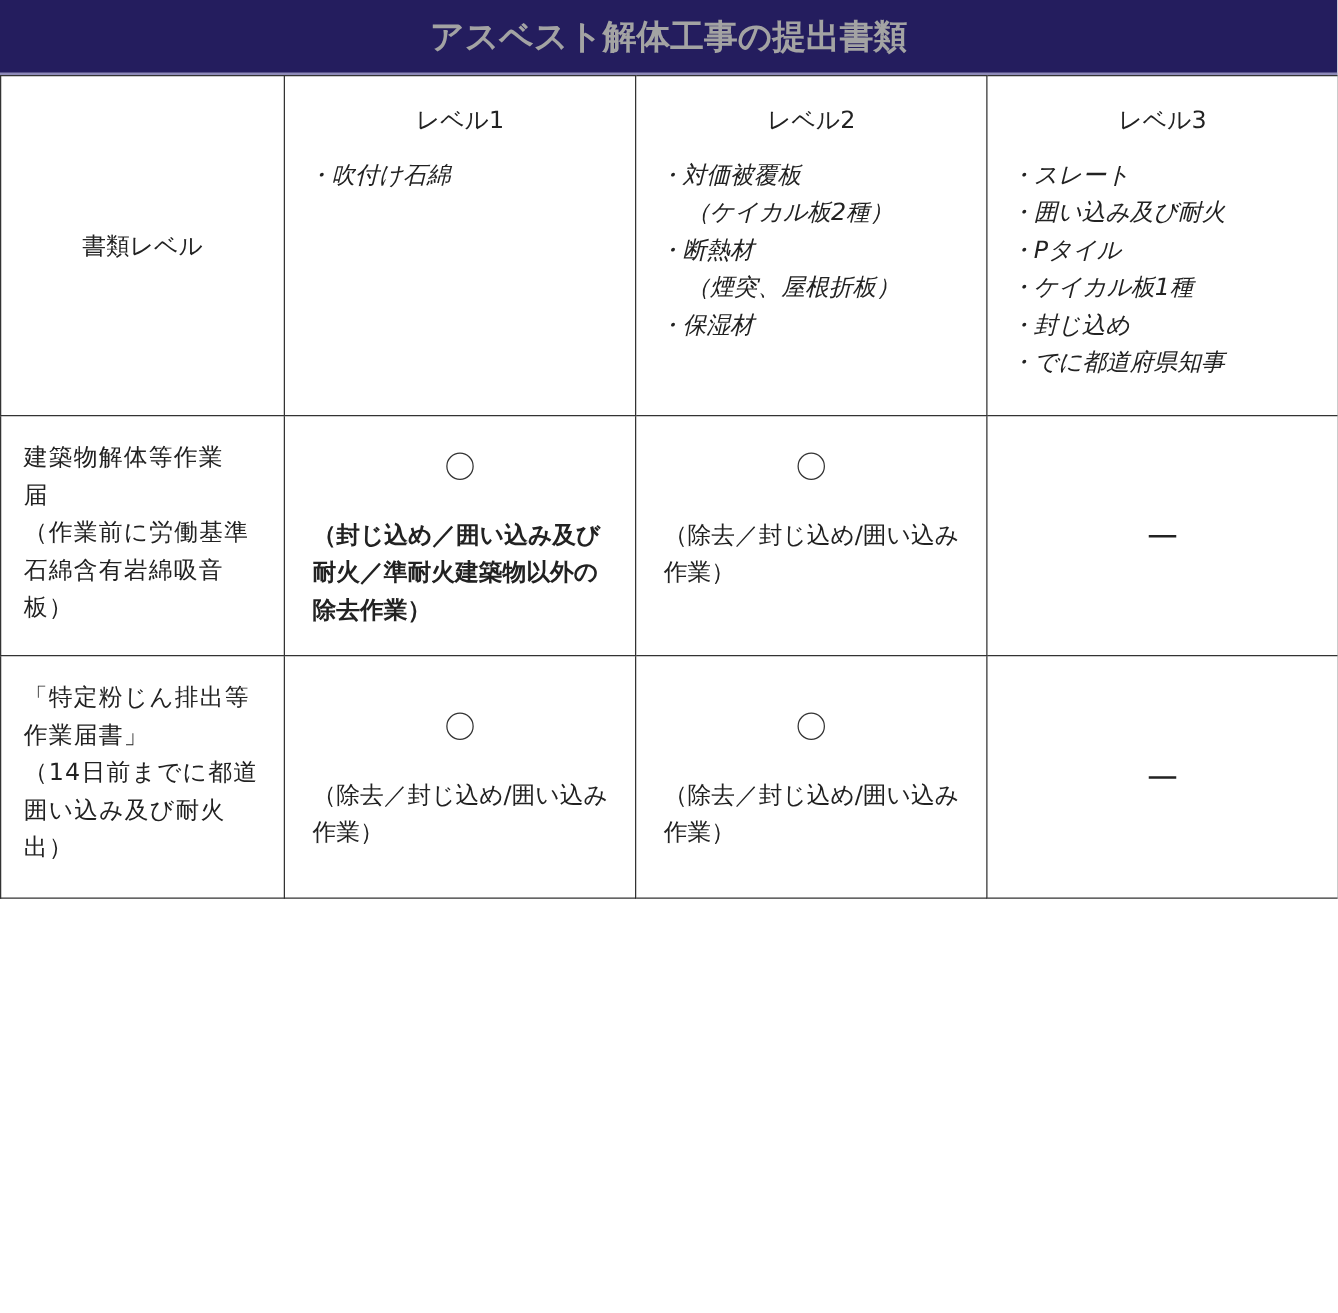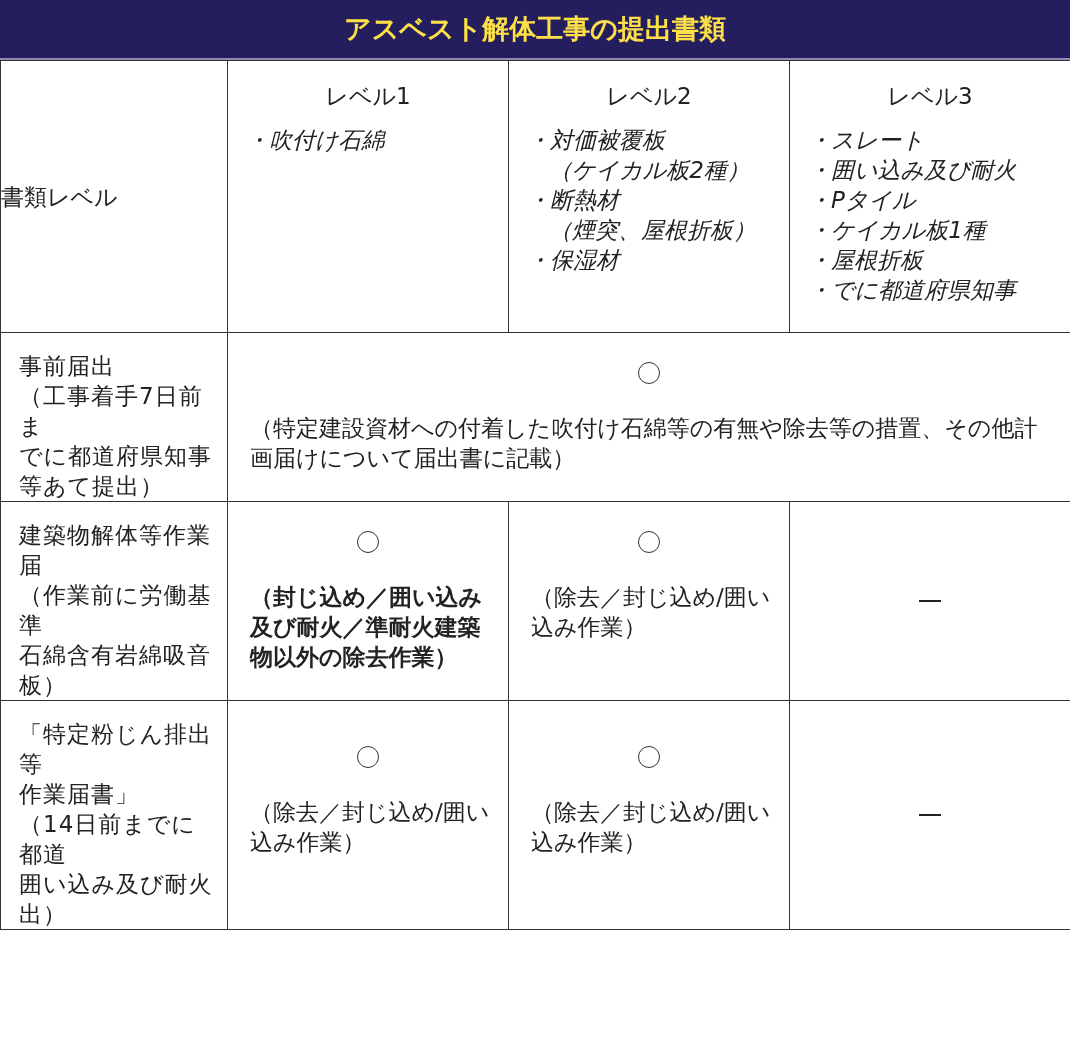--- a/index.html
+++ b/index.html
@@ -1,35 +1,35 @@
 <!DOCTYPE html>
 <html><head>
   <meta charset="utf-8">
   <style>
     html, body { margin: 0; padding: 0; background: #ffffff; }
     body { width: 1070px; height: 1050px; overflow: hidden; position: relative;
            font-family: "DejaVu Sans", "Liberation Sans", sans-serif; color: #222; }
     .title-bar { position: absolute; left: 0; top: 0; width: 1070px; height: 60px;
                  background: #241d5e; border-bottom: 2px solid #8e8ab8; box-sizing: border-box;
                  display: flex; align-items: center; justify-content: center; }
-    .title-bar span { color: #fde047; font-size: 27px; font-weight: bold; letter-spacing: 0px; }
+    .title-bar span { color: #a3a3a3; font-size: 27px; font-weight: bold; letter-spacing: 0px; }
     table { position: absolute; left: 0; top: 60px; width: 1070px; border-collapse: collapse; table-layout: fixed; }
-    td { border: 1.5px solid #333; vertical-align: top; font-size: 23px; line-height: 30px; padding: 0; }
+    td { border: 1.5px solid #333; vertical-align: top; font-size: 19px; line-height: 30px; padding: 0; }
     .c0 { width: 227px; } .c1 { width: 281px; } .c2 { width: 281px; } .c3 { width: 281px; }
     .row-head td { height: 271px; }
     .row-1 td { height: 165px; }
     .row-2 td { height: 165px; }
     .row-3 td { height: 191px; }
     .row-4 td { height: 193px; }
     .lvl-head { text-align: center; padding-top: 20px; margin-bottom: 14px; }
     .items { padding-left: 18px; }
     .items div { white-space: nowrap; font-style: italic; }
     .item-sub { padding-left: 22px; }
     .rowlabel { padding: 18px 14px 0 18px; letter-spacing: 1px; }
-    .center-label { display: flex; align-items: center; height: 100%; }
+    .center-label { display: flex; align-items: center; justify-content: center; height: 100%; }
     .mark { text-align: center; font-size: 24px; line-height: 30px; }
     .note { padding: 0 16px 0 22px; }
     .dash { display: flex; align-items: center; justify-content: center; height: 100%; }
     .dash span { display: inline-block; width: 22px; height: 2px; background: #222; }
     .circle { display: inline-block; width: 20px; height: 20px; border: 1.5px solid #333; border-radius: 50%; }
   </style>
 </head>
 <body>
 
 <div class="title-bar">
@@ -66,40 +66,26 @@
         <div>・保湿材</div>
       </div>
     </td>
     <td>
       <div class="lvl-head">レベル3</div>
       <div class="items">
         <div>・スレート</div>
         <div>・囲い込み及び耐火</div>
         <div>・Pタイル</div>
         <div>・ケイカル板1種</div>
-        <div>・屋根折板</div>
+        <div>・封じ込め</div>
         <div>・でに都道府県知事</div>
       </div>
     </td>
   </tr>
 
-  <tr class="row-1">
-    <td>
-      <div class="rowlabel">
-        <div>事前届出</div>
-        <div>（工事着手7日前ま</div>
-        <div>でに都道府県知事</div>
-        <div>等あて提出）</div>
-      </div>
-    </td>
-    <td colspan="3">
-      <div class="mark" style="padding-top:28px;"><span class="circle"></span></div>
-      <div class="note" style="padding-top:22px;">（特定建設資材への付着した吹付け石綿等の有無や除去等の措置、その他計画届けについて届出書に記載）</div>
-    </td>
-  </tr>
 
 
   <tr class="row-3">
     <td>
       <div class="rowlabel">
         <div>建築物解体等作業</div>
         <div>届</div>
         <div>（作業前に労働基準</div>
         <div>石綿含有岩綿吸音板）</div>
       </div>

